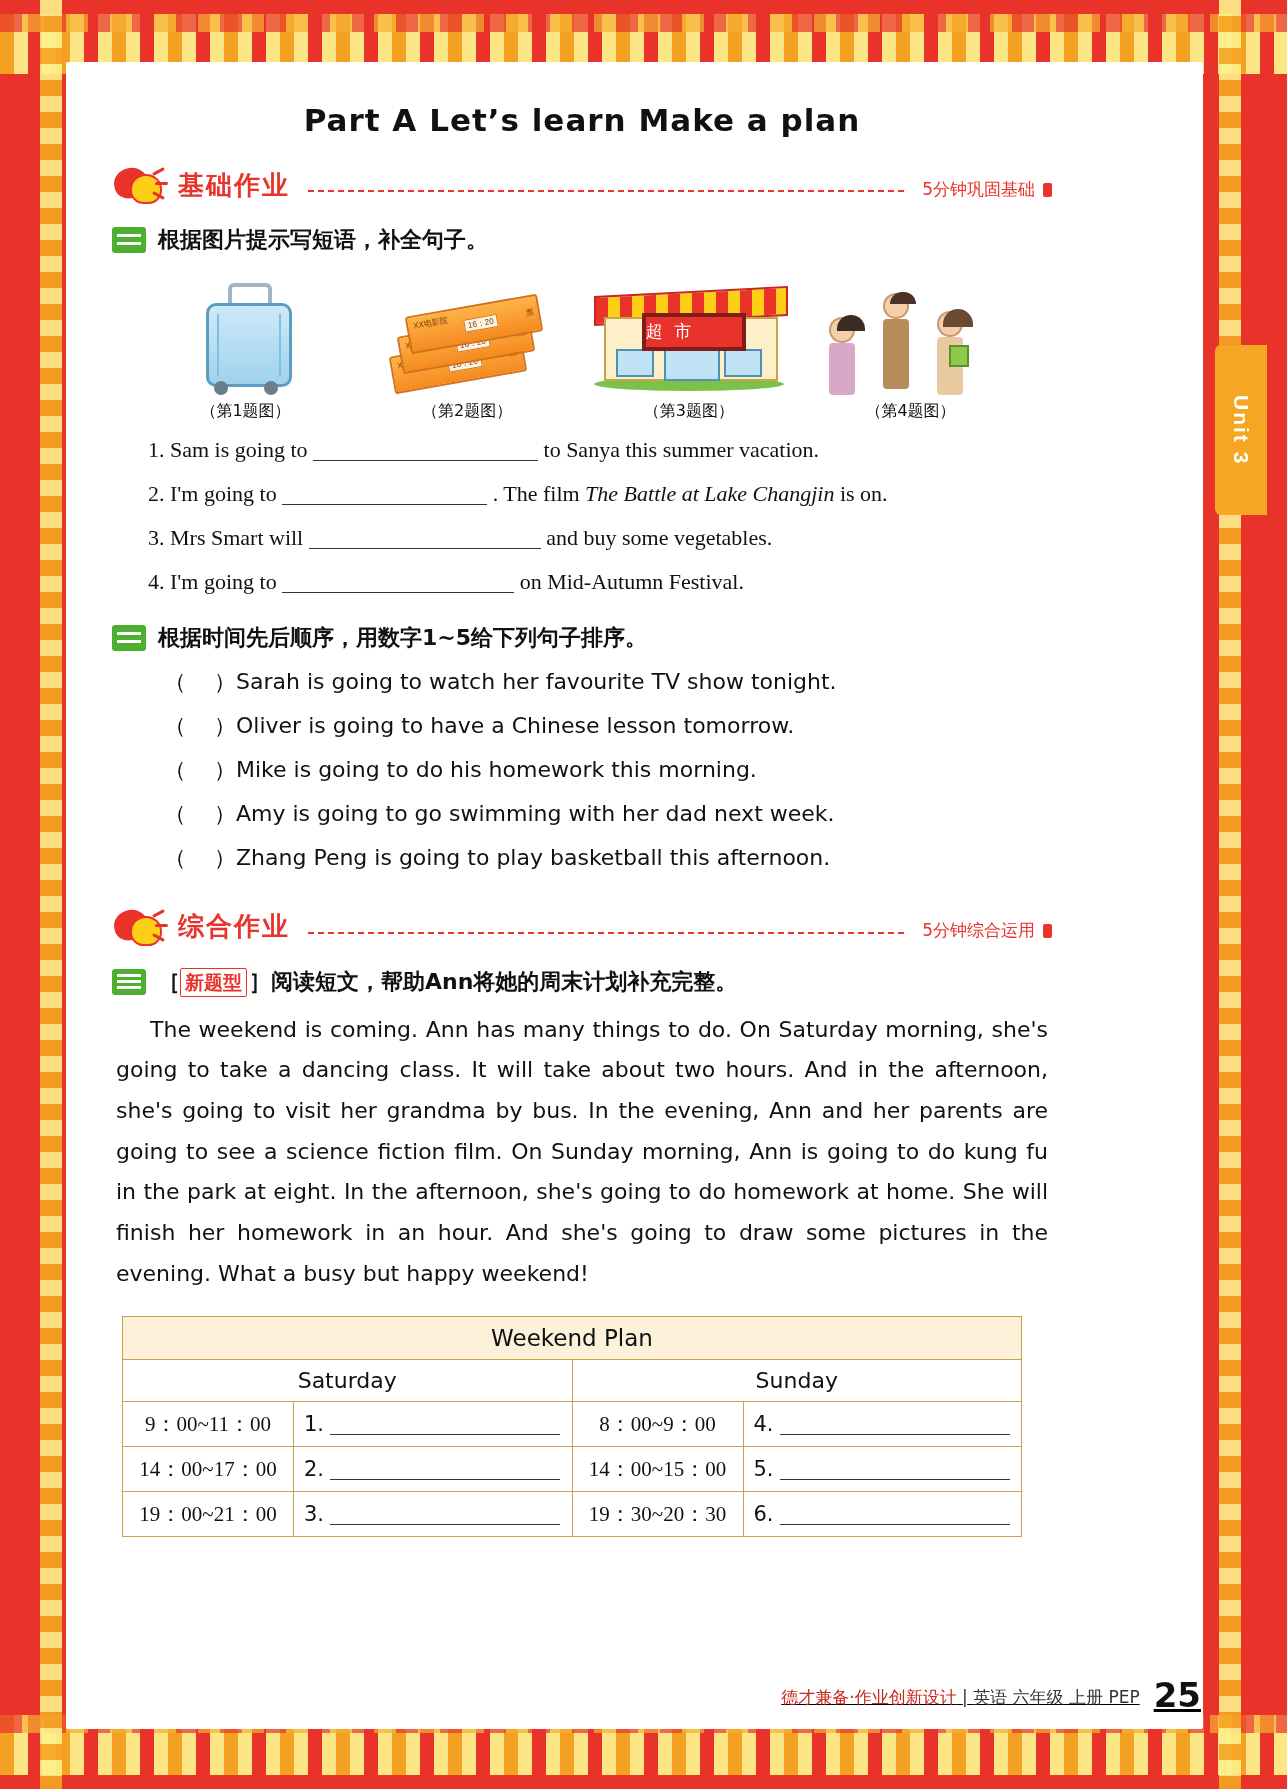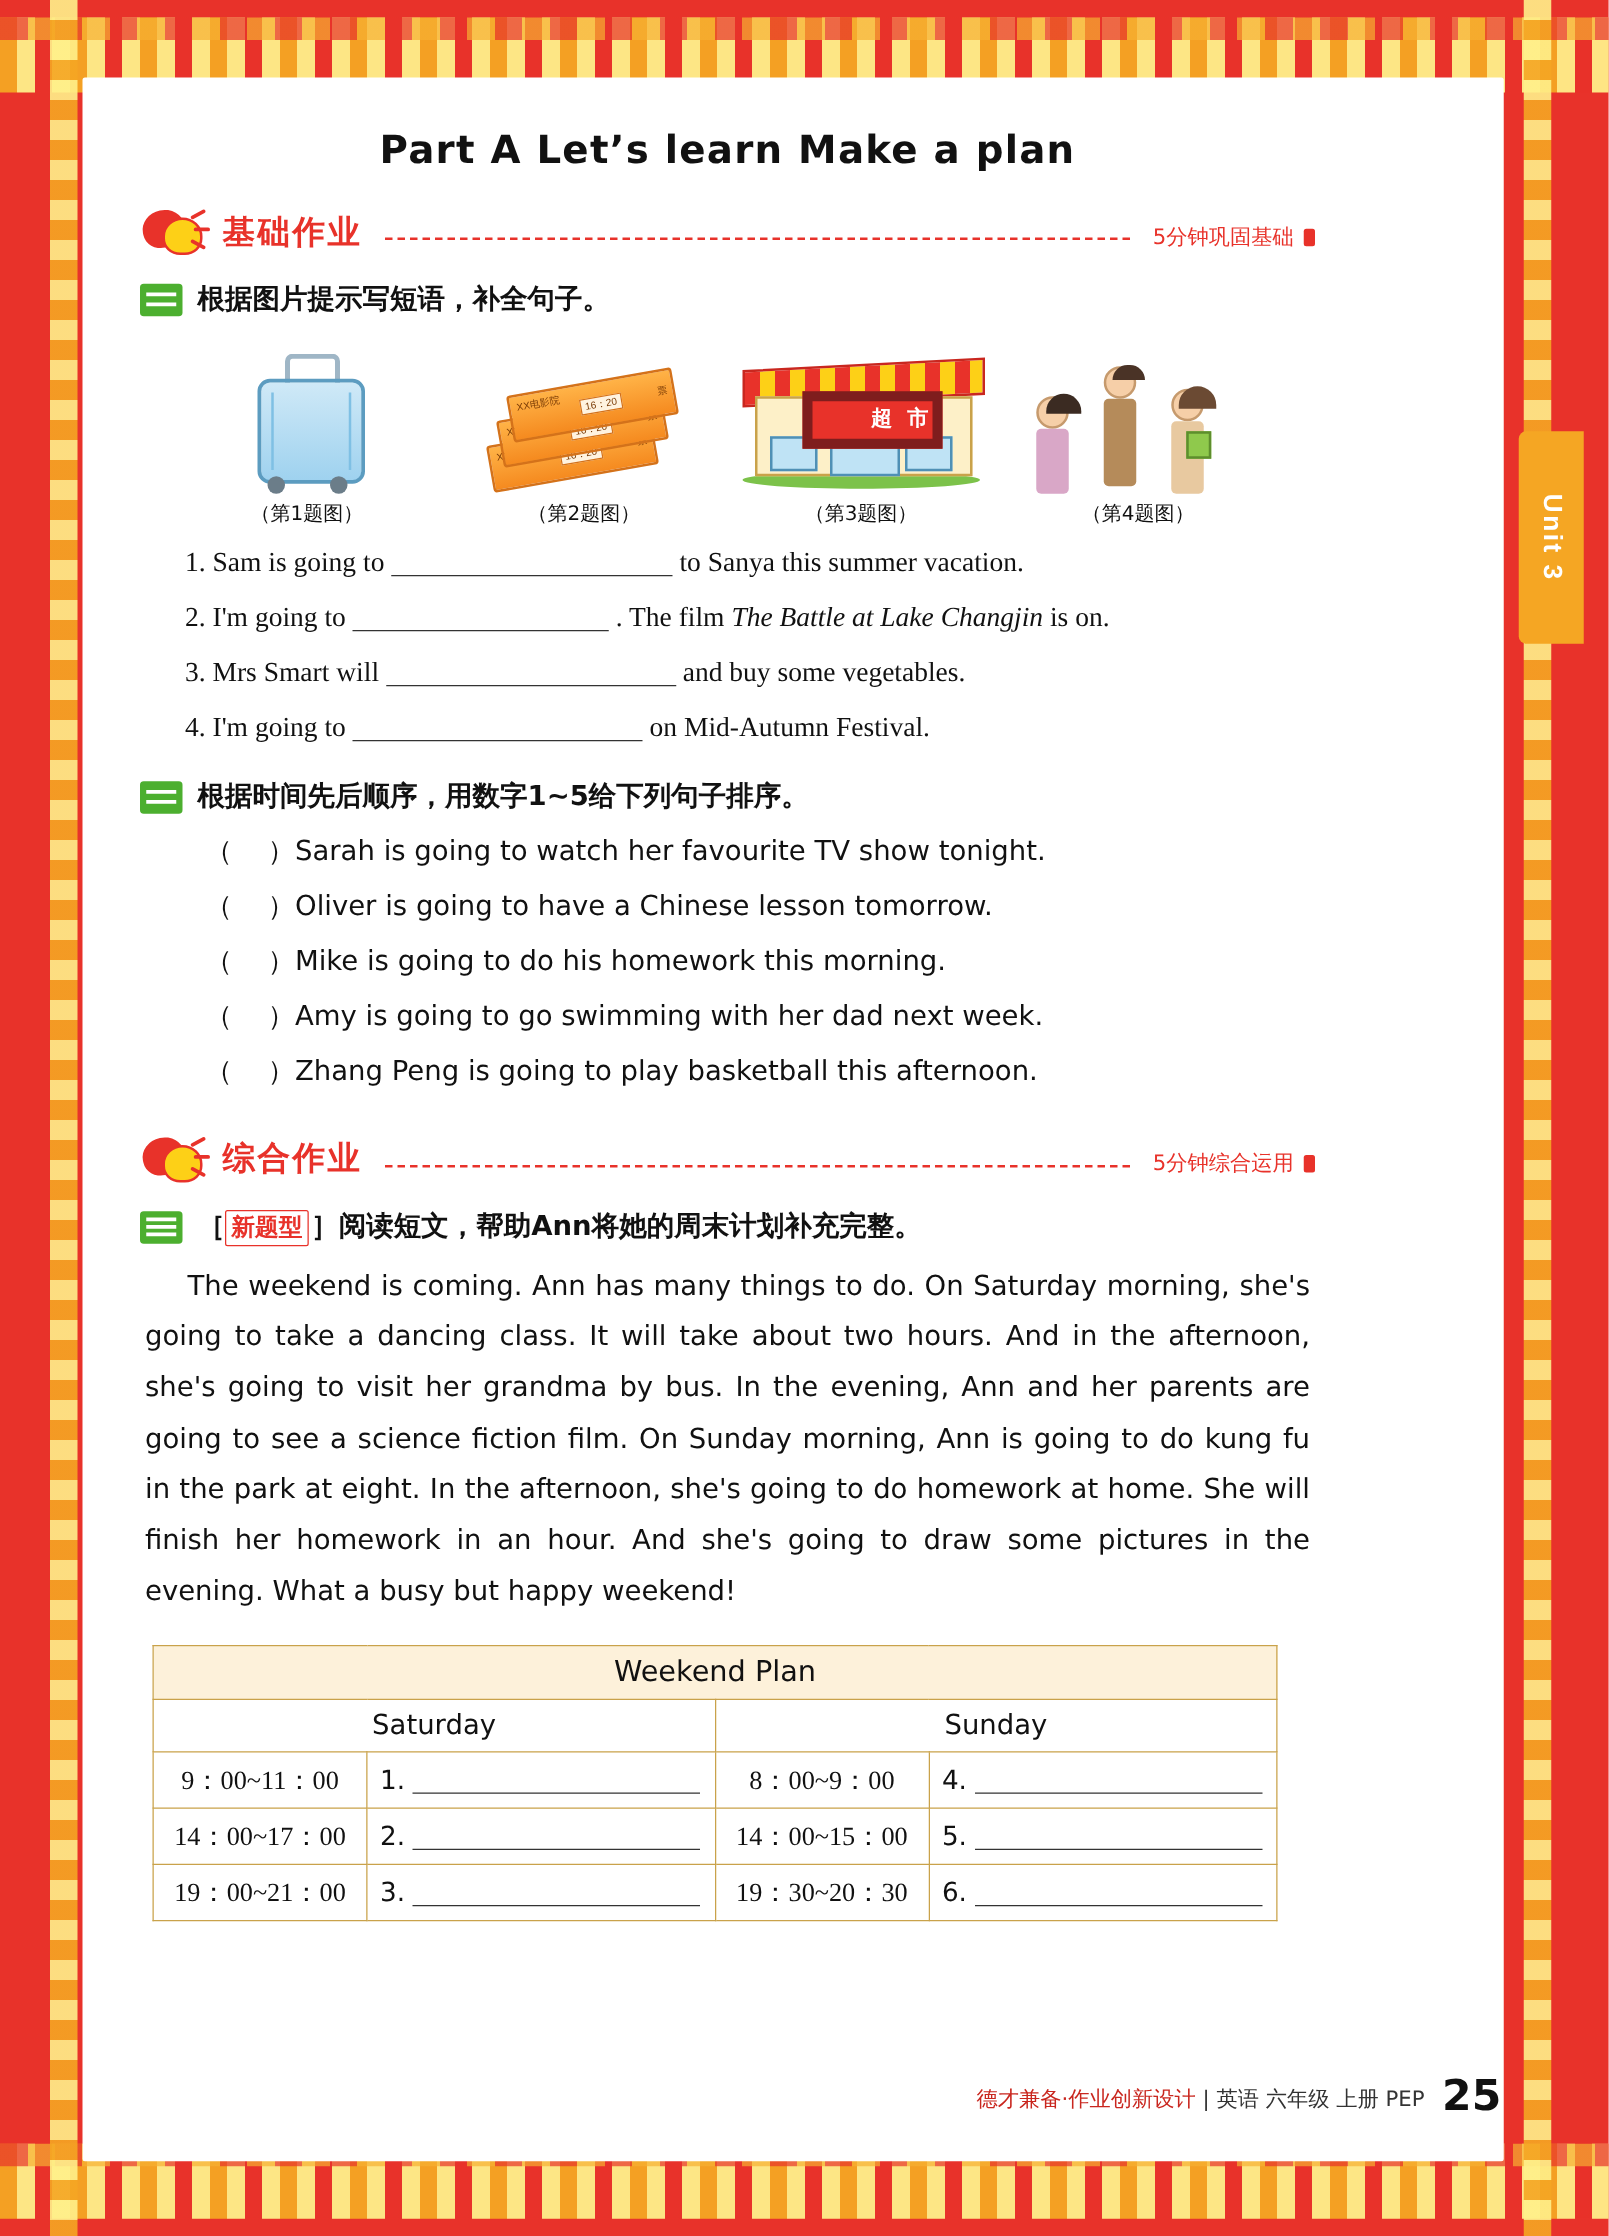--- a/index.html
+++ b/index.html
@@ -205,22 +205,22 @@
     background:repeating-linear-gradient(90deg,#e8322a 0 12px,#fdd017 12px 24px);
     border:2px solid #c9271f;
     transform:skewY(-3deg);
   }
   .market .wall {
     position:absolute; left:10px; top:34px; width:170px; height:60px;
     background:#fdf0c8; border:2px solid #c9a24a;
   }
   .market .sign {
     position:absolute; left:48px; top:30px; width:96px; height:30px;
-    background:#e8322a; border:8px solid #7f1d1d;
-    color:#fff; font-size:17px; font-weight:bold; text-align:right; line-height:28px;
+    background:#e8322a; border:4px solid #7f1d1d;
+    color:#fff; font-size:17px; font-weight:normal; text-align:left; line-height:28px;
     letter-spacing:3px;
     font-family:"DejaVu Sans", sans-serif;
   }
   .market .door {
     position:absolute; left:70px; top:64px; width:52px; height:30px;
     background:#bfe3f5; border:2px solid #4f90b5;
   }
   .market .win {
     position:absolute; top:66px; width:34px; height:24px;
     background:#bfe3f5; border:2px solid #4f90b5;
@@ -307,22 +307,22 @@
   table.wp .time {
     width:150px; text-align:center; font-family:"Liberation Serif", serif; font-size:21px;margin-left:28px;
   }
   table.wp .ans .num { margin-right:6px; }
   table.wp .ans .line {
     display:inline-block; border-bottom:1.4px solid #333; width:230px; vertical-align:-4px;
   }
 
   
   .footer {
-    position:absolute; right:86px; bottom:92px;
-    display:flex; align-items:flex-end; gap:14px;
+    position:absolute; right:86px; bottom:74px;
+    display:flex; align-items:flex-end; gap:14px;text-decoration:underline;
   }
   .footer .ftxt {
     font-size:17px; color:#c9271f;
     font-family:"DejaVu Sans", sans-serif;
     padding-bottom:6px;
   }
   .footer .ftxt .sep { color:#333; }
   .footer .ftxt .en { color:#333; }
   .footer .pg {
     font-size:34px; font-weight:bold; color:#111;

